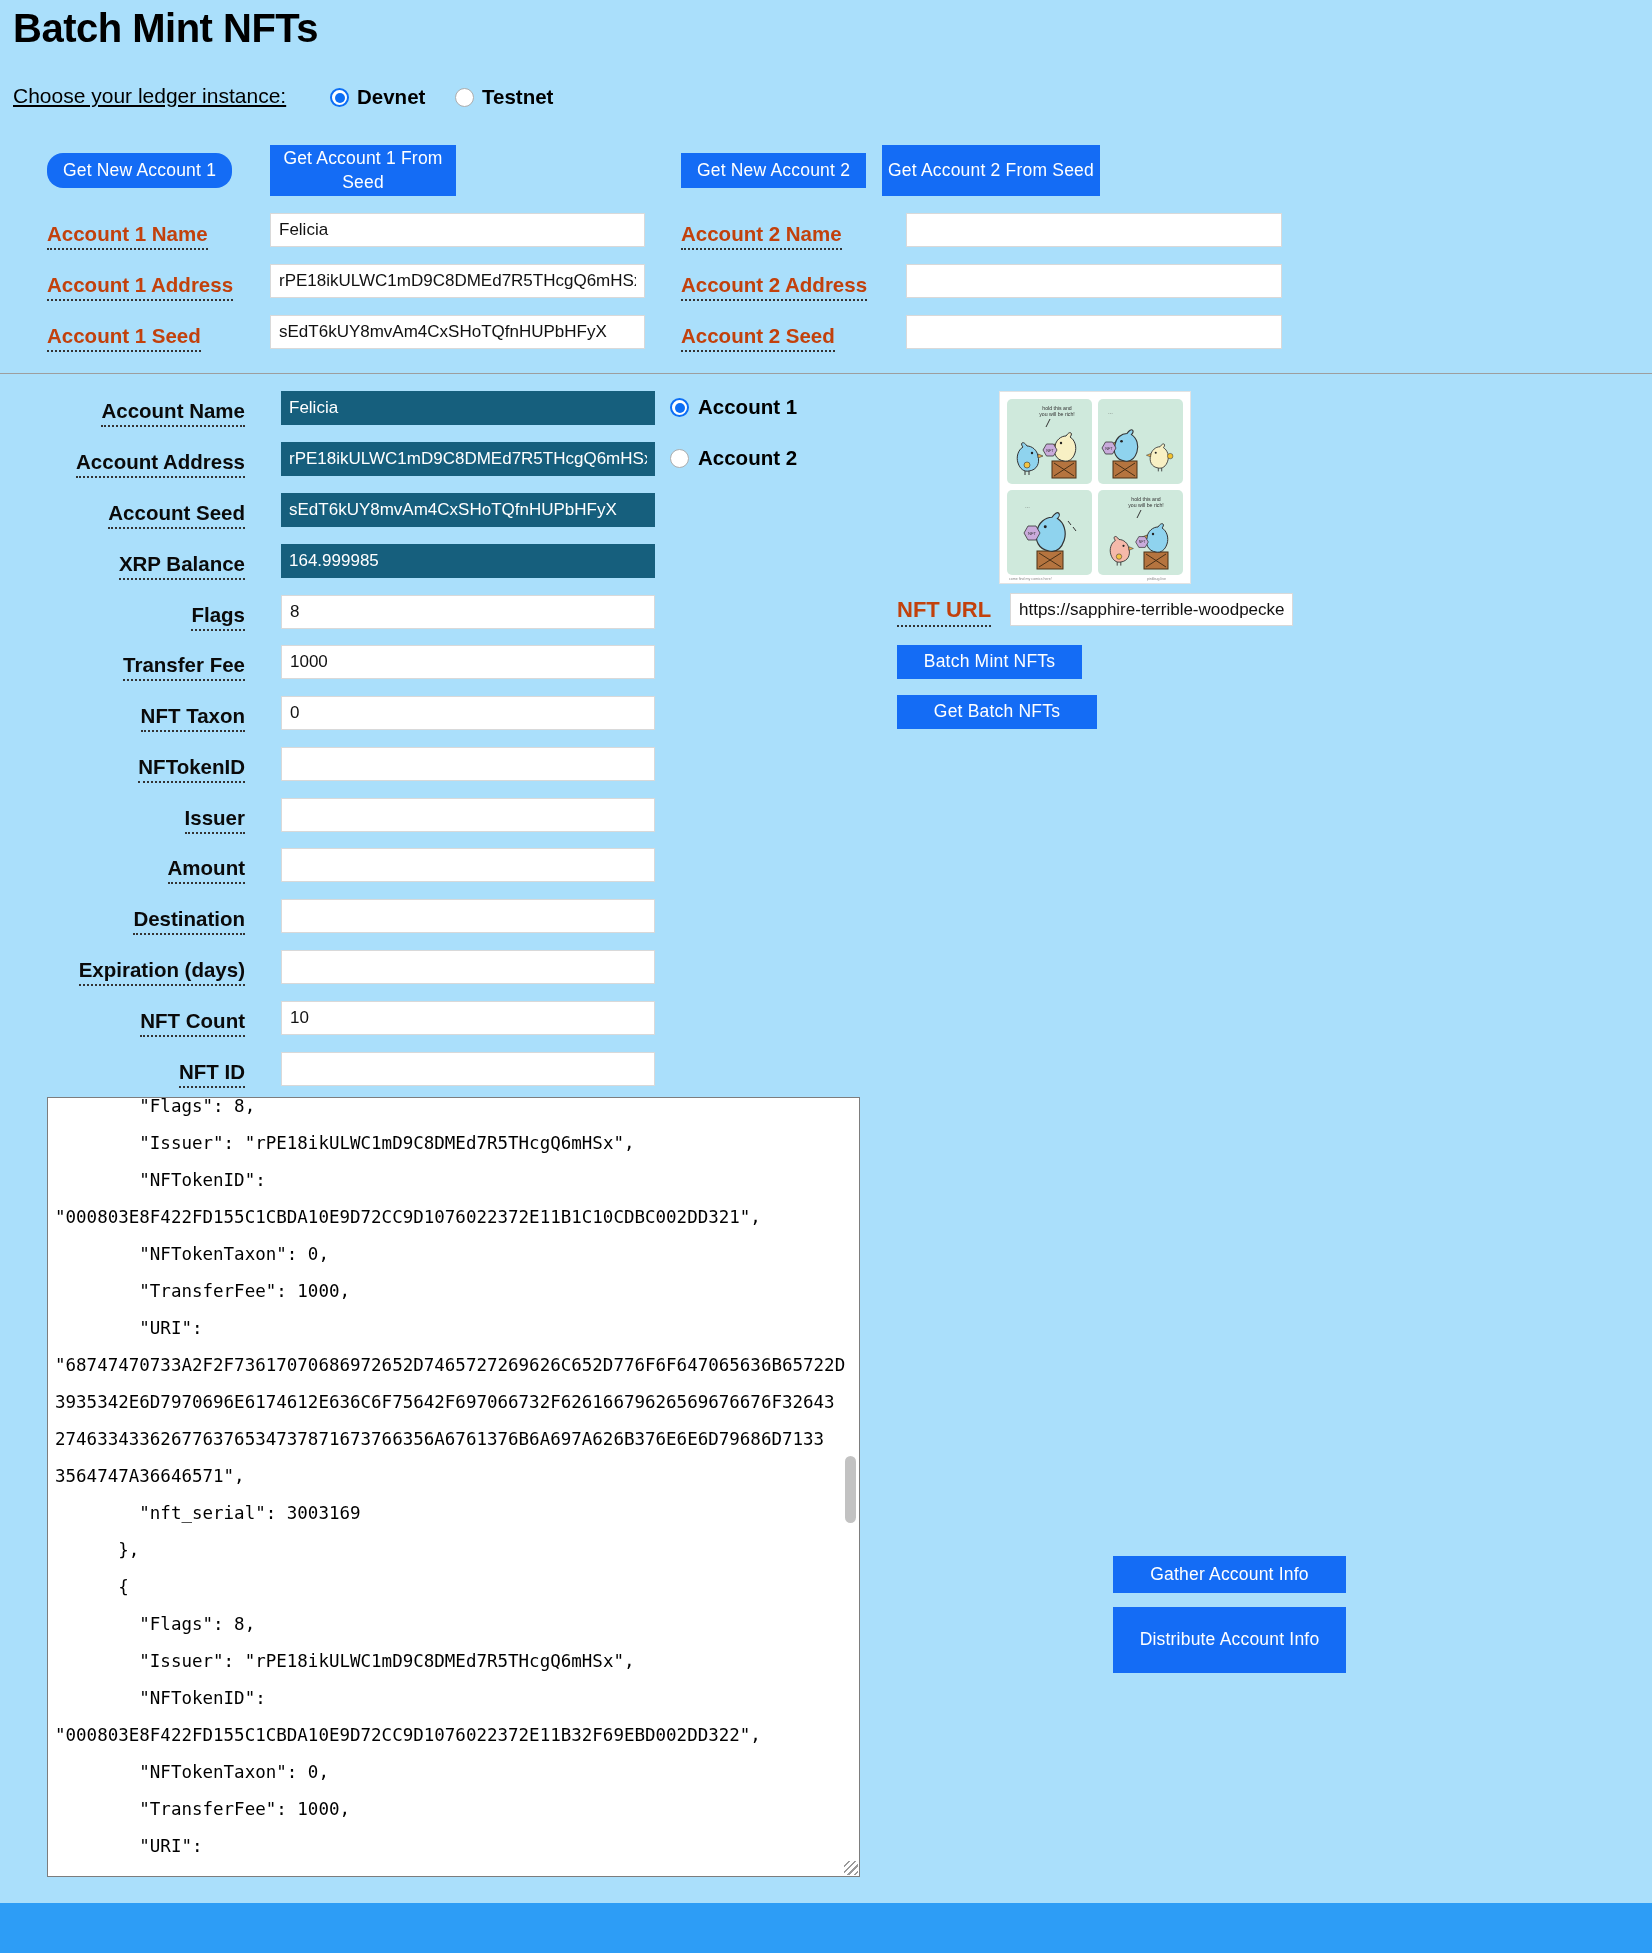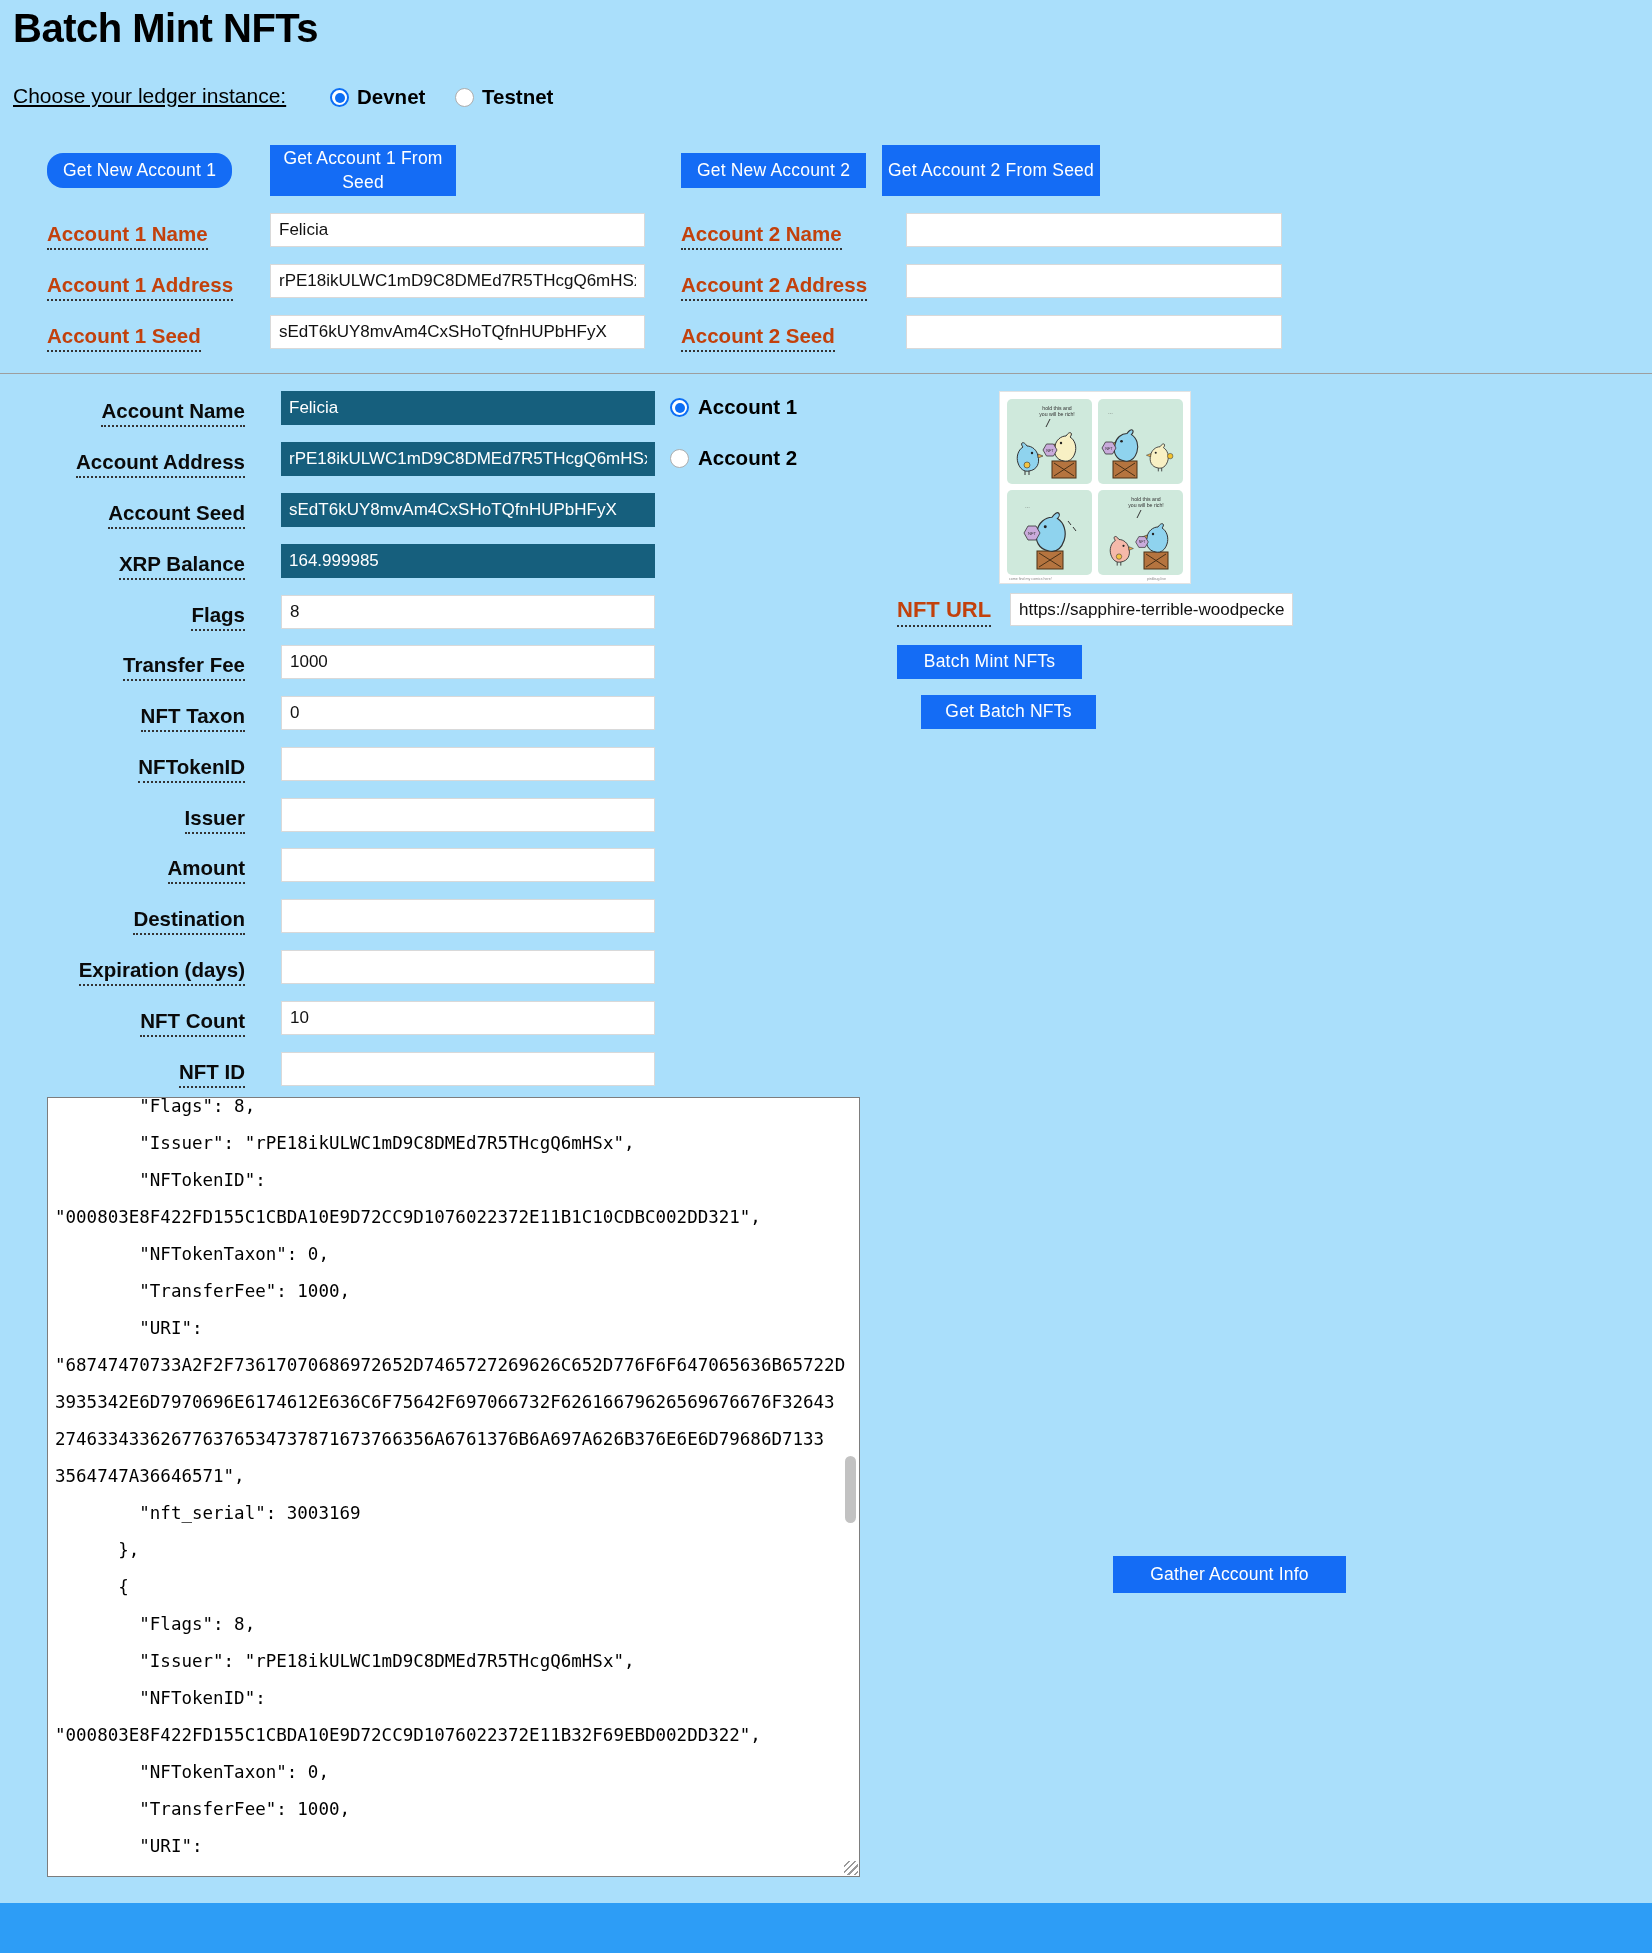--- a/index.html
+++ b/index.html
@@ -218,21 +218,21 @@
 
       <text x="9" y="188" font-size="3.6" fill="#8a8a8a">come find my comics here!</text>
       <text x="147" y="188" font-size="3.6" fill="#8a8a8a">pinkbug.live</text>
     </svg>
   </div>
 
   <div class="lbl" style="left:897px;top:597px;font-size:22px;"><span class="u">NFT URL</span></div>
   <input class="inp" style="left: 1010px; top: 593px; width: 283px; height: 33px;" value="https://sapphire-terrible-woodpecker">
 
   <button class="btn" style="left:897px;top:645px;width:185px;height:34px;">Batch Mint NFTs</button>
-  <button class="btn" style="left:921px;top:695px;width:175px;height:34px;">Get Batch NFTs</button>
+  <button class="btn" style="left:897px;top:695px;width:200px;height:34px;">Get Batch NFTs</button>
 
   <div class="results">
     <pre>        "Flags": 8,
         "Issuer": "rPE18ikULWC1mD9C8DMEd7R5THcgQ6mHSx",
         "NFTokenID":
 "000803E8F422FD155C1CBDA10E9D72CC9D1076022372E11B1C10CDBC002DD321",
         "NFTokenTaxon": 0,
         "TransferFee": 1000,
         "URI":
 "68747470733A2F2F73617070686972652D7465727269626C652D776F6F647065636B65722D
@@ -247,16 +247,17 @@
         "NFTokenID":
 "000803E8F422FD155C1CBDA10E9D72CC9D1076022372E11B32F69EBD002DD322",
         "NFTokenTaxon": 0,
         "TransferFee": 1000,
         "URI":</pre>
     <div class="scroll-thumb"></div>
     <div class="resize-grip"></div>
   </div>
 
   <button class="btn" style="left:1113px;top:1556px;width:233px;height:37px;">Gather Account Info</button>
+  <button class="btn" style="left:1113px;top:1607px;width:233px;height:66px;">Distribute Account Info</button>
 
   <div class="footer"></div>
 
 </div>
 
 </body></html>

